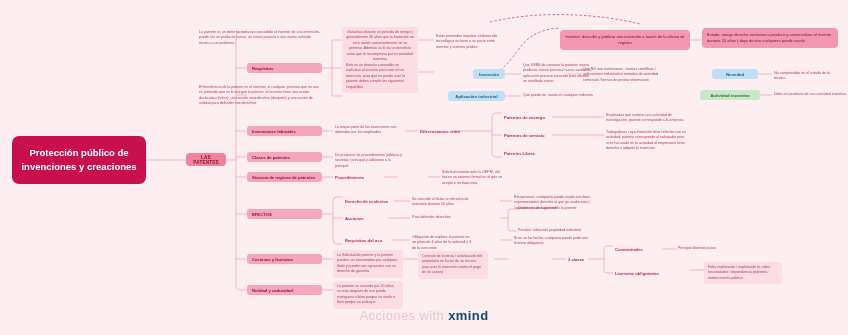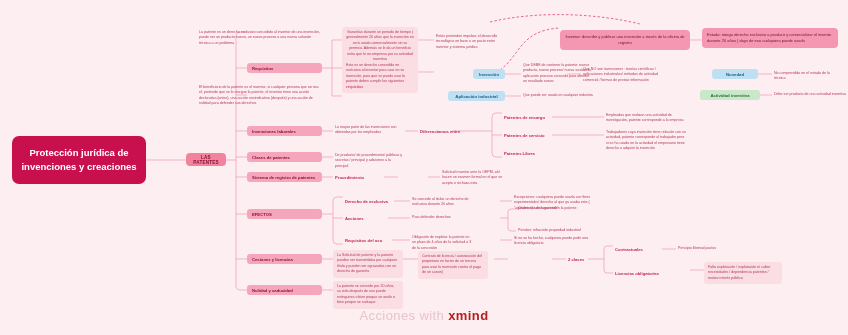--- a/index.html
+++ b/index.html
@@ -111,21 +111,21 @@
   .hl { color:#e0447a; font-weight:bold; }
 
   .watermark {
     position:absolute;
     left:0; right:0; bottom:12px;
     text-align:center;
     color:#e9c3cd;
     font-size:13px;
     letter-spacing:.4px;
   }
-  .watermark b { color:#b91c1c; font-weight:bold; }
+  .watermark b { color:#0c4a6e; font-weight:bold; }
 </style>
 </head>
 <body>
 
 <div id="canvas">
 
   <svg class="links" viewBox="0 0 848 335" fill="none" stroke="#ef9ab6" stroke-width="0.7">
 
     <path d="M146 160 H186"></path>
 
@@ -206,21 +206,21 @@
     <path d="M588 259 H604"></path>
     <path d="M604 249 V270"></path>
     <path d="M604 249 q0 -3 3 -3 H613"></path>
     <path d="M604 270 q0 3 3 3 H613"></path>
     <path d="M662 249 H676"></path>
     <path d="M690 270 H704"></path>
 
     <path d="M322 290 H333"></path>
   </svg>
 
-  <div class="node root" style="left:12px; top:136px; width:134px; height:48px;">Protección jurídica de invenciones y creaciones</div>
+  <div class="node root" style="left:12px; top:136px; width:134px; height:48px;">Protección público de invenciones y creaciones</div>
 
   <div class="node l1" style="left:186px; top:153px; width:40px; height:13px;">LAS PATENTES</div>
 
   <div class="node txt" style="left:197px; top:29px; width:126px;">La patente es un derecho exclusivo concedido al inventor de una invención, puede ser un producto nuevo, un nuevo proceso o una nueva solución técnica a un problema</div>
 
   <div class="node l2" style="left:247px; top:63px; width:75px; height:10px;">Requisitos</div>
 
   <div class="node txt" style="left:197px; top:84px; width:126px;">El beneficiario de la patente es el inventor, si cualquier persona que no sea el, pretende que se le otorgue la patente, el inventor tiene una acción declarativa (antes), una acción reivindicativa (después) y una acción de nulidad para defender sus derechos</div>
 
   <div class="node l2" style="left:247px; top:126px; width:75px; height:10px;">Invenciones laborales</div>

